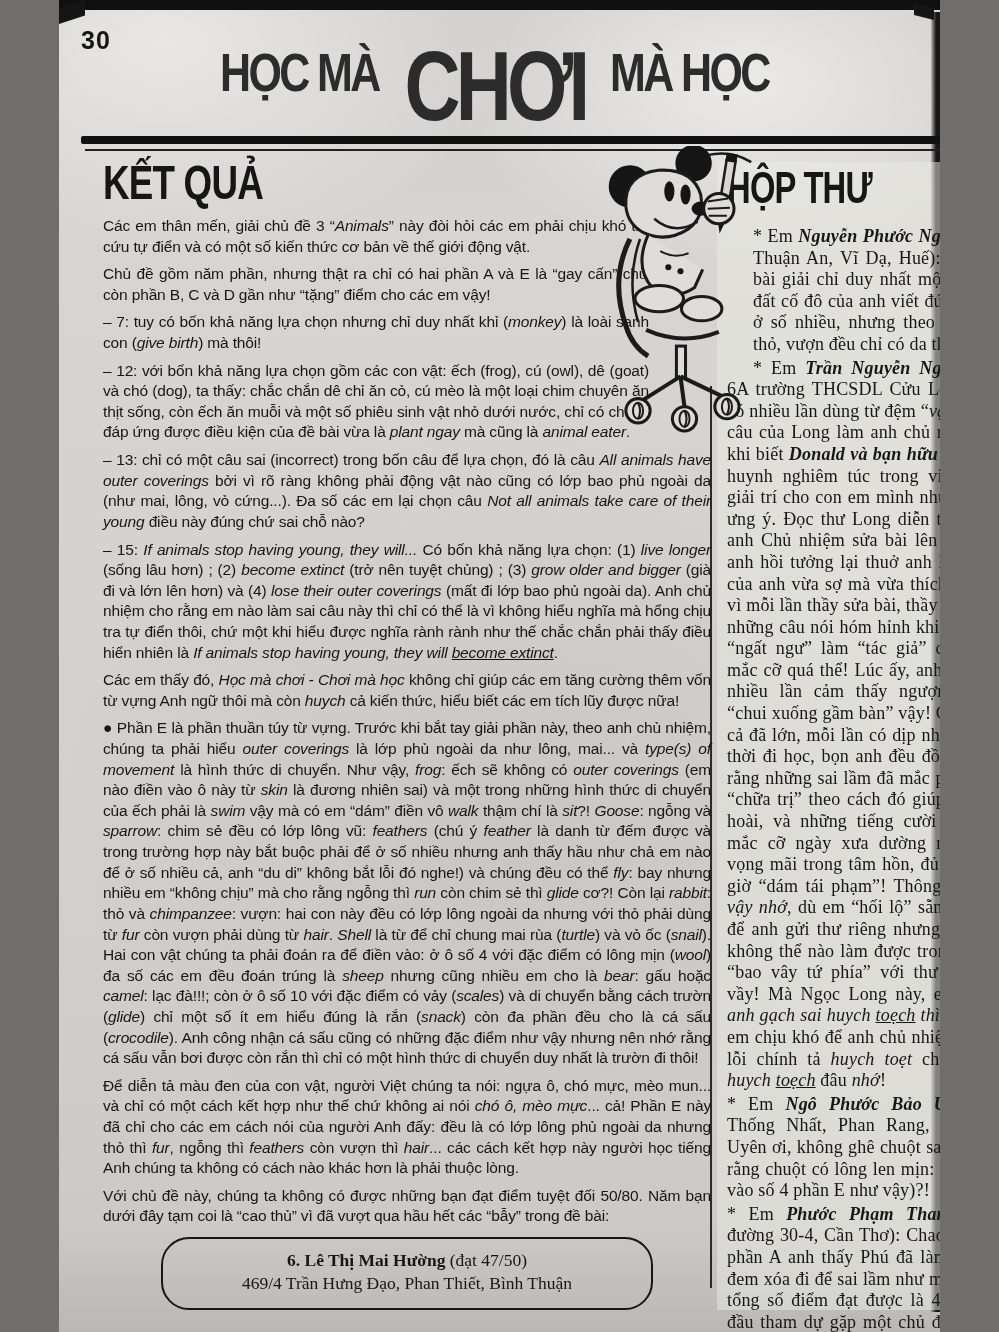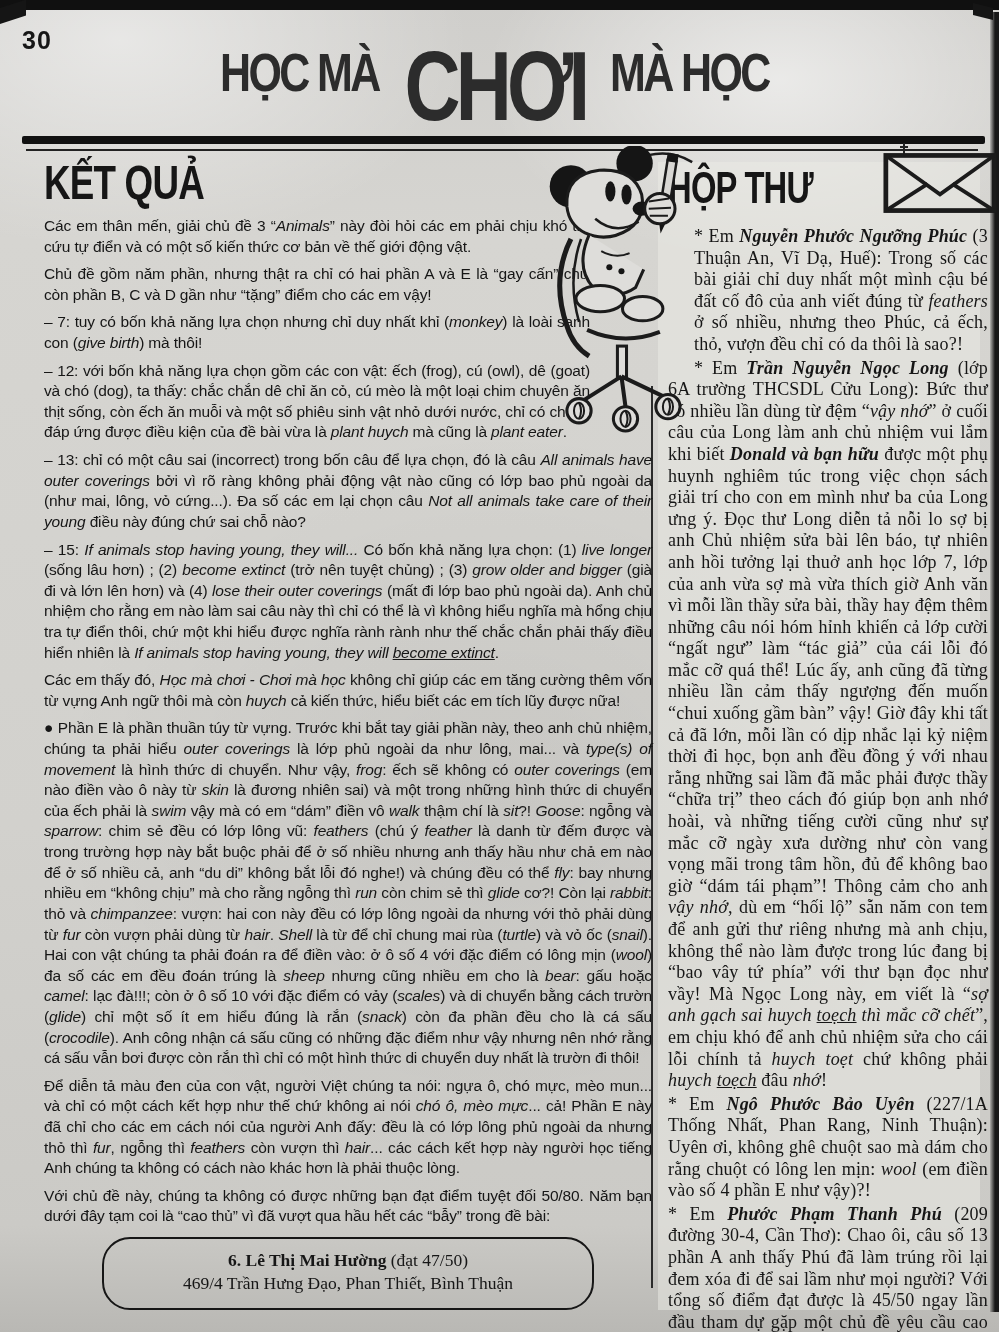--- a/index.html
+++ b/index.html
@@ -1,17 +1,17 @@
 <!DOCTYPE html>
 <html lang="vi"><head>
 <meta charset="utf-8">
 <style>
   html,body{margin:0;padding:0;background:#6f6e6c;}
   .page{
-    position:relative;width:999px;height:1332px;margin:0 auto;overflow:hidden;
+    position:relative;width:881px;height:1332px;margin:0 auto;overflow:hidden;
     background:
       radial-gradient(420px 260px at 78% 6%, rgba(255,255,255,.55), rgba(255,255,255,0) 70%),
       radial-gradient(500px 300px at 12% 3%, rgba(255,255,255,.5), rgba(255,255,255,0) 70%),
       radial-gradient(600px 500px at 50% 60%, rgba(0,0,0,.05), rgba(0,0,0,0) 75%),
       linear-gradient(180deg,#cfcecb 0%,#d6d5d1 18%,#d2d1cd 62%,#cbcac6 92%,#b9b8b4 100%);
     color:#161616;
     font-family:"Liberation Sans",sans-serif;
   }
   .edge-top{position:absolute;left:0;top:0;width:100%;height:10px;background:#101010;}
   .edge-right{position:absolute;right:0;top:12px;width:9px;height:1300px;background:linear-gradient(90deg,rgba(16,16,16,.15),#181818 55%);}
@@ -78,21 +78,21 @@
 
   <div class="leftcol">
     <h1 class="kq-head">KẾT QUẢ</h1>
     <div class="body-sans">
       <div>
         <div class="mickey-cut"></div>
         <p>Các em thân mến, giải chủ đề 3 “<i>Animals</i>” này đòi hỏi các em phải chịu khó tra cứu tự điển và có một số kiến thức cơ bản về thế giới động vật.</p>
         <p>Chủ đề gồm năm phần, nhưng thật ra chỉ có hai phần A và E là “gay cấn” chứ còn phần B, C và D gần như “tặng” điểm cho các em vậy!</p>
         <p>– 7: tuy có bốn khả năng lựa chọn nhưng chỉ duy nhất khỉ (<i>monkey</i>) là loài sanh con (<i>give birth</i>) mà thôi!</p>
       </div>
-      <p>– 12: với bốn khả năng lựa chọn gồm các con vật: ếch (frog), cú (owl), dê (goat) và chó (dog), ta thấy: chắc chắn dê chỉ ăn cỏ, cú mèo là một loại chim chuyên ăn thịt sống, còn ếch ăn muỗi và một số phiêu sinh vật nhỏ dưới nước, chỉ có chó là đáp ứng được điều kiện của đề bài vừa là <i>plant huych</i> mà cũng là <i>plant eater</i>.</p>
+      <p>– 12: với bốn khả năng lựa chọn gồm các con vật: ếch (frog), cú (owl), dê (goat) và chó (dog), ta thấy: chắc chắn dê chỉ ăn cỏ, cú mèo là một loại chim chuyên ăn thịt sống, còn ếch ăn muỗi và một số phiêu sinh vật nhỏ dưới nước, chỉ có chó là đáp ứng được điều kiện của đề bài vừa là <i>plant ngay</i> mà cũng là <i>animal eater</i>.</p>
       <p>– 13: chỉ có một câu sai (incorrect) trong bốn câu để lựa chọn, đó là câu <i>All animals have outer coverings</i> bởi vì rõ ràng không phải động vật nào cũng có lớp bao phủ ngoài da (như mai, lông, vỏ cứng...). Đa số các em lại chọn câu <i>Not all animals take care of their young</i> điều này đúng chứ sai chỗ nào?</p>
       <p>– 15: <i>If animals stop having young, they will...</i> Có bốn khả năng lựa chọn: (1) <i>live longer</i> (sống lâu hơn) ; (2) <i>become extinct</i> (trở nên tuyệt chủng) ; (3) <i>grow older and bigger</i> (già đi và lớn lên hơn) và (4) <i>lose their outer coverings</i> (mất đi lớp bao phủ ngoài da). Anh chủ nhiệm cho rằng em nào làm sai câu này thì chỉ có thể là vì không hiểu nghĩa mà hổng chịu tra tự điển thôi, chứ một khi hiểu được nghĩa rành rành như thế chắc chắn phải thấy điều hiển nhiên là <i>If animals stop having young, they will <u>become extinct</u></i>.</p>
       <p>Các em thấy đó, <i>Học mà chơi - Chơi mà học</i> không chỉ giúp các em tăng cường thêm vốn từ vựng Anh ngữ thôi mà còn <i>huych</i> cả kiến thức, hiểu biết các em tích lũy được nữa!</p>
       <p>● Phần E là phần thuần túy từ vựng. Trước khi bắt tay giải phần này, theo anh chủ nhiệm, chúng ta phải hiểu <i>outer coverings</i> là lớp phủ ngoài da như lông, mai... và <i>type(s) of movement</i> là hình thức di chuyển. Như vậy, <i>frog</i>: ếch sẽ không có <i>outer coverings</i> (em nào điền vào ô này từ <i>skin</i> là đương nhiên sai) và một trong những hình thức di chuyển của ếch phải là <i>swim</i> vậy mà có em “dám” điền vô <i>walk</i> thậm chí là <i>sit</i>?! <i>Goose</i>: ngỗng và <i>sparrow</i>: chim sẻ đều có lớp lông vũ: <i>feathers</i> (chú ý <i>feather</i> là danh từ đếm được và trong trường hợp này bắt buộc phải để ở số nhiều nhưng anh thấy hầu như chả em nào để ở số nhiều cả, anh “du di” không bắt lỗi đó nghe!) và chúng đều có thể <i>fly</i>: bay nhưng nhiều em “không chịu” mà cho rằng ngỗng thì <i>run</i> còn chim sẻ thì <i>glide</i> cơ?! Còn lại <i>rabbit</i>: thỏ và <i>chimpanzee</i>: vượn: hai con này đều có lớp lông ngoài da nhưng với thỏ phải dùng từ <i>fur</i> còn vượn phải dùng từ <i>hair</i>. <i>Shell</i> là từ để chỉ chung mai rùa (<i>turtle</i>) và vỏ ốc (<i>snail</i>). Hai con vật chúng ta phải đoán ra để điền vào: ở ô số 4 với đặc điểm có lông mịn (<i>wool</i>) đa số các em đều đoán trúng là <i>sheep</i> nhưng cũng nhiều em cho là <i>bear</i>: gấu hoặc <i>camel</i>: lạc đà!!!; còn ở ô số 10 với đặc điểm có vảy (<i>scales</i>) và di chuyển bằng cách trườn (<i>glide</i>) chỉ một số ít em hiểu đúng là rắn (<i>snack</i>) còn đa phần đều cho là cá sấu (<i>crocodile</i>). Anh công nhận cá sấu cũng có những đặc điểm như vậy nhưng nên nhớ rằng cá sấu vẫn bơi được còn rắn thì chỉ có một hình thức di chuyển duy nhất là trườn đi thôi!</p>
       <p>Để diễn tả màu đen của con vật, người Việt chúng ta nói: ngựa ô, chó mực, mèo mun... và chỉ có một cách kết hợp như thế chứ không ai nói <i>chó ô, mèo mực</i>... cả! Phần E này đã chỉ cho các em cách nói của người Anh đấy: đều là có lớp lông phủ ngoài da nhưng thỏ thì <i>fur</i>, ngỗng thì <i>feathers</i> còn vượn thì <i>hair</i>... các cách kết hợp này người học tiếng Anh chúng ta không có cách nào khác hơn là phải thuộc lòng.</p>
       <p>Với chủ đề này, chúng ta không có được những bạn đạt điểm tuyệt đối 50/80. Năm bạn dưới đây tạm coi là “cao thủ” vì đã vượt qua hầu hết các “bẫy” trong đề bài:</p>
     </div>
 
     <div class="winners">
       <div class="entry">

